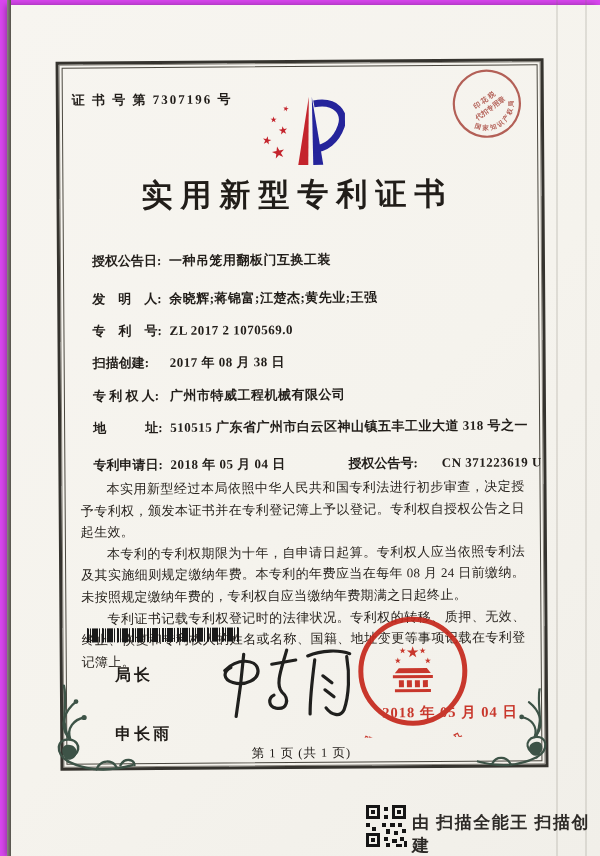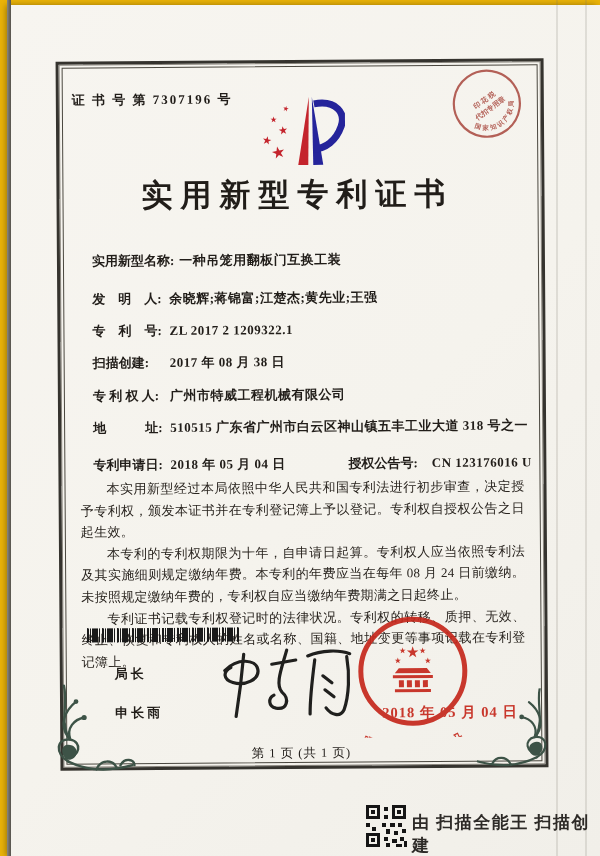--- a/index.html
+++ b/index.html
@@ -1,17 +1,17 @@
 <!DOCTYPE html>
 <html style="--seal-red: #c5281c; --stamp-red: #a8473d; --logo-blue: #25249b; --logo-red: #c4242c; --ink: #211d19; --ornament: #3d5347;"><head>
 <meta charset="utf-8">
 <style>
   html,body{margin:0;padding:0;}
   .stage{position:relative;width:600px;height:856px;overflow:hidden;
-         background:#eab308;font-family:"Liberation Serif","DejaVu Serif",serif;color:var(--ink,#211d19);}
+         background:#d946ef;font-family:"Liberation Serif","DejaVu Serif",serif;color:var(--ink,#211d19);}
   
   .paper{position:absolute;left:10px;top:5px;right:0;bottom:0;
          background:linear-gradient(135deg,#f7f5f0 0%,#f5f3ed 55%,#f1efe9 100%);
          box-shadow:-4px 0 6px rgba(0,0,0,.35);}
   .paper-edge{position:absolute;left:7px;top:0;width:4px;height:100%;background:linear-gradient(90deg,#8a877f,#55524b);}
   .tilt{position:absolute;inset:0;transform:rotate(-0.4deg);transform-origin:50% 48%;}
   
   .frame{position:absolute;left:58px;top:60px;width:482px;height:703px;
          border:3px solid #35332e;box-shadow:0 0 0 1px #8a867e inset;}
   .frame-inner{position:absolute;inset:3px;border:1px solid #4a473f;}
@@ -26,21 +26,21 @@
   .grant2{left:348px;}
   
   .body-text{position:absolute;left:80px;top:477px;width:444px;font-size:13px;line-height:21.6px;
              text-align:justify;color:#29241f;letter-spacing:.3px;}
   .body-text p{margin:0;text-indent:2em;}
   .barcode{position:absolute;left:85px;top:627px;width:153px;height:14px;
     background:
       repeating-linear-gradient(90deg,#191919 0 1.5px,transparent 1.5px 3px),
       repeating-linear-gradient(90deg,#191919 0 2px,transparent 2px 7.5px),
       repeating-linear-gradient(90deg,#191919 0 1px,transparent 1px 5px);}
-  .signer{position:absolute;left:113px;font-size:13px;font-weight:600;
+  .signer{position:absolute;left:113px;font-size:16px;font-weight:600;
           font-family:"Liberation Sans","DejaVu Sans",sans-serif;letter-spacing:3px;}
   .sig-svg{position:absolute;left:190px;top:640px;}
   .seal-svg{position:absolute;left:350px;top:610px;}
   .stamp-svg{position:absolute;left:452px;top:68px;transform:rotate(-36deg);opacity:.85;}
   .logo-svg{position:absolute;left:255px;top:94px;}
   .footer{position:absolute;left:58px;top:745px;width:482px;text-align:center;font-size:12.5px;letter-spacing:1px;}
   .orn{position:absolute;}
   
   .credit{position:absolute;left:412px;top:811px;font-size:17px;font-weight:bold;
           color:#2d2a27;letter-spacing:1.5px;}
@@ -89,62 +89,62 @@
       <text fill="var(--stamp-red)" font-size="6.4" font-weight="bold" letter-spacing="2">
         <textPath href="#stArcBot" startOffset="50%" text-anchor="middle">国家知识产权局</textPath>
       </text>
       <text x="37" y="35" text-anchor="middle" fill="var(--stamp-red)" font-size="7" font-weight="bold">印 花 税</text>
       <text x="37" y="45" text-anchor="middle" fill="var(--stamp-red)" font-size="7" font-weight="bold">代扣专用章</text>
     </svg>
 
     <div class="title">实用新型专利证书</div>
 
     <div class="field" style="top:252px">
-      <span class="flabel">实用新型名称:</span>
+      <span class="flabel">授权公告日:</span>
       <span class="fvalue">一种吊笼用翻板门互换工装</span>
     </div>
     <div class="field" style="top:290px">
       <span class="flabel">发　明　人:</span>
       <span class="fvalue">余晓辉;蒋锦富;江楚杰;黄先业;王强</span>
     </div>
     <div class="field" style="top:322px">
       <span class="flabel">专　利　号:</span>
-      <span class="fvalue">ZL 2017 2 1209322.1</span>
+      <span class="fvalue">ZL 2017 2 1070569.0</span>
     </div>
     <div class="field" style="top:354px">
       <span class="flabel">扫描创建:</span>
       <span class="fvalue">2017 年 08 月 38 日</span>
     </div>
     <div class="field" style="top:387px">
       <span class="flabel">专 利 权 人:</span>
       <span class="fvalue">广州市特威工程机械有限公司</span>
     </div>
     <div class="field addr" style="top:419px">
       <span class="flabel">地　　　址:</span>
       <span class="fvalue">510515 广东省广州市白云区神山镇五丰工业大道 318 号之一</span>
     </div>
     <div class="field" style="top:456px">
       <span class="flabel">专利申请日:</span>
       <span class="fvalue">2018 年 05 月 04 日</span>
     </div>
     <div class="field grant2" style="top:456px">
-      <span class="flabel" style="min-width:0;margin-right:14px">授权公告号:</span>
-      <span class="fvalue">CN 123176016 U</span>
+      <span class="flabel" style="min-width:0;margin-right:24px">授权公告号:</span>
+      <span class="fvalue">CN 371223619 U</span>
     </div>
 
     <div class="body-text">
       <p>本实用新型经过本局依照中华人民共和国专利法进行初步审查，决定授予专利权，颁发本证书并在专利登记簿上予以登记。专利权自授权公告之日起生效。</p>
       <p>本专利的专利权期限为十年，自申请日起算。专利权人应当依照专利法及其实施细则规定缴纳年费。本专利的年费应当在每年 08 月 24 日前缴纳。未按照规定缴纳年费的，专利权自应当缴纳年费期满之日起终止。</p>
       <p>专利证书记载专利权登记时的法律状况。专利权的转移、质押、无效、终止、恢复和专利权人的姓名或名称、国籍、地址变更等事项记载在专利登记簿上。</p>
     </div>
 
     <div class="barcode"></div>
 
     <div class="signer" style="top:664px">局长</div>
-    <div class="signer" style="top:703px">申长雨</div>
+    <div class="signer" style="top:723px">申长雨</div>
 
     <svg class="sig-svg" width="178" height="92" viewBox="0 0 178 92">
       <g fill="none" stroke="#20201e" stroke-width="3.2" stroke-linecap="round">
         <path d="M52,14 C50,36 47,58 44,76"></path>
         <path d="M33,30 C46,17 64,19 66,29 C68,39 53,46 41,42 C31,39 31,31 39,27"></path>
         <path d="M80,24 L104,20"></path>
         <path d="M95,10 C90,28 83,44 90,52 C98,59 95,70 84,68 C76,66 76,58 82,55"></path>
         <path d="M116,16 C130,10 148,10 158,14"></path>
         <path d="M123,20 C120,42 118,60 118,74"></path>
         <path d="M155,17 C158,35 157,56 152,70 C148,78 139,75 134,68"></path>

